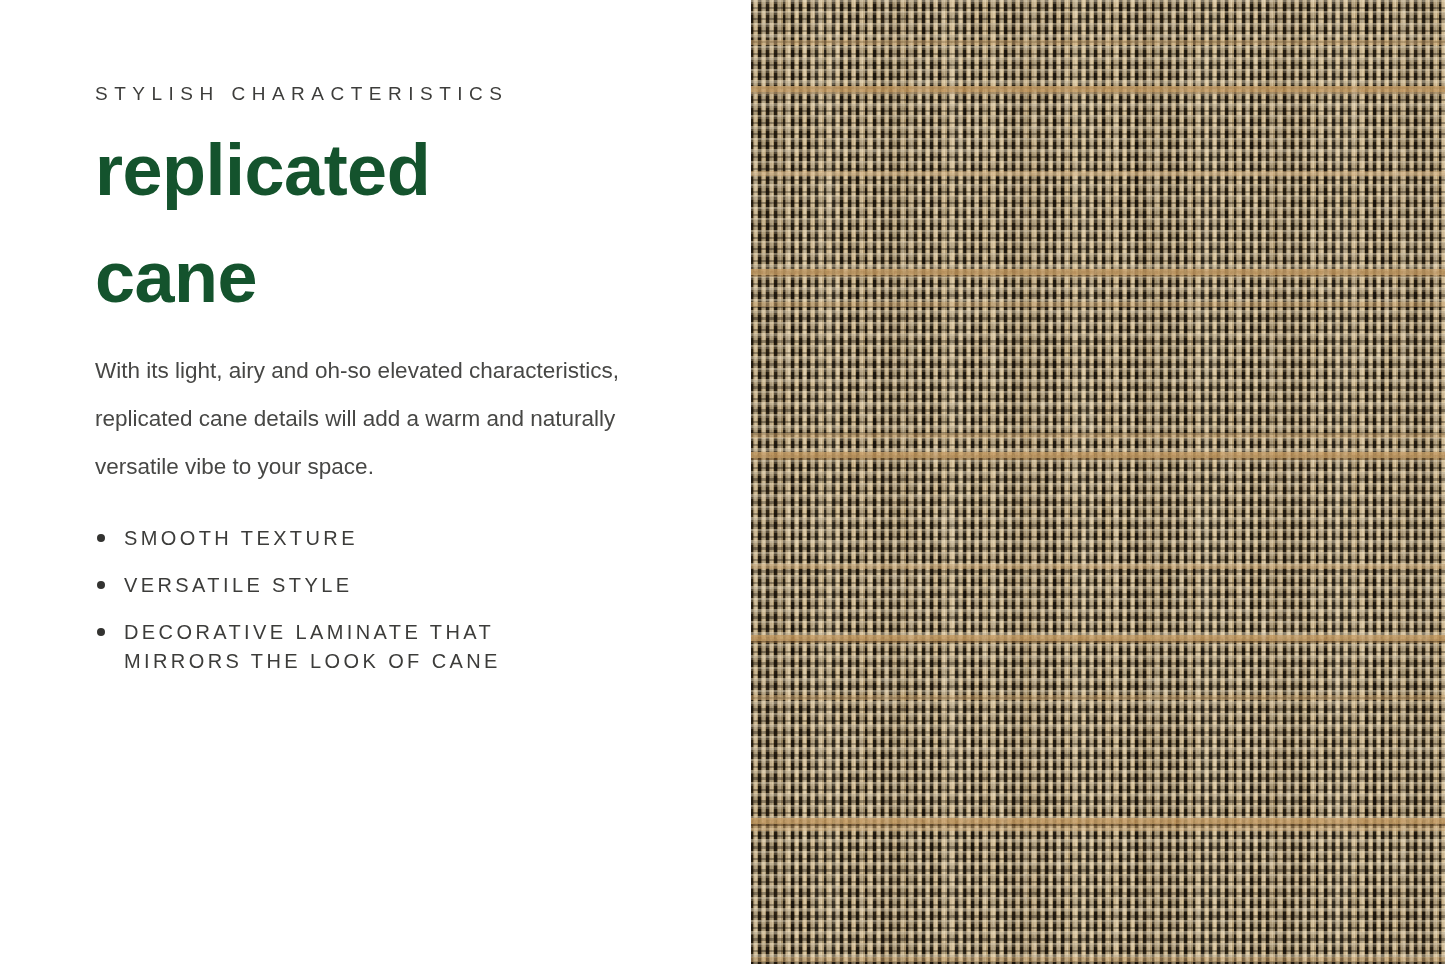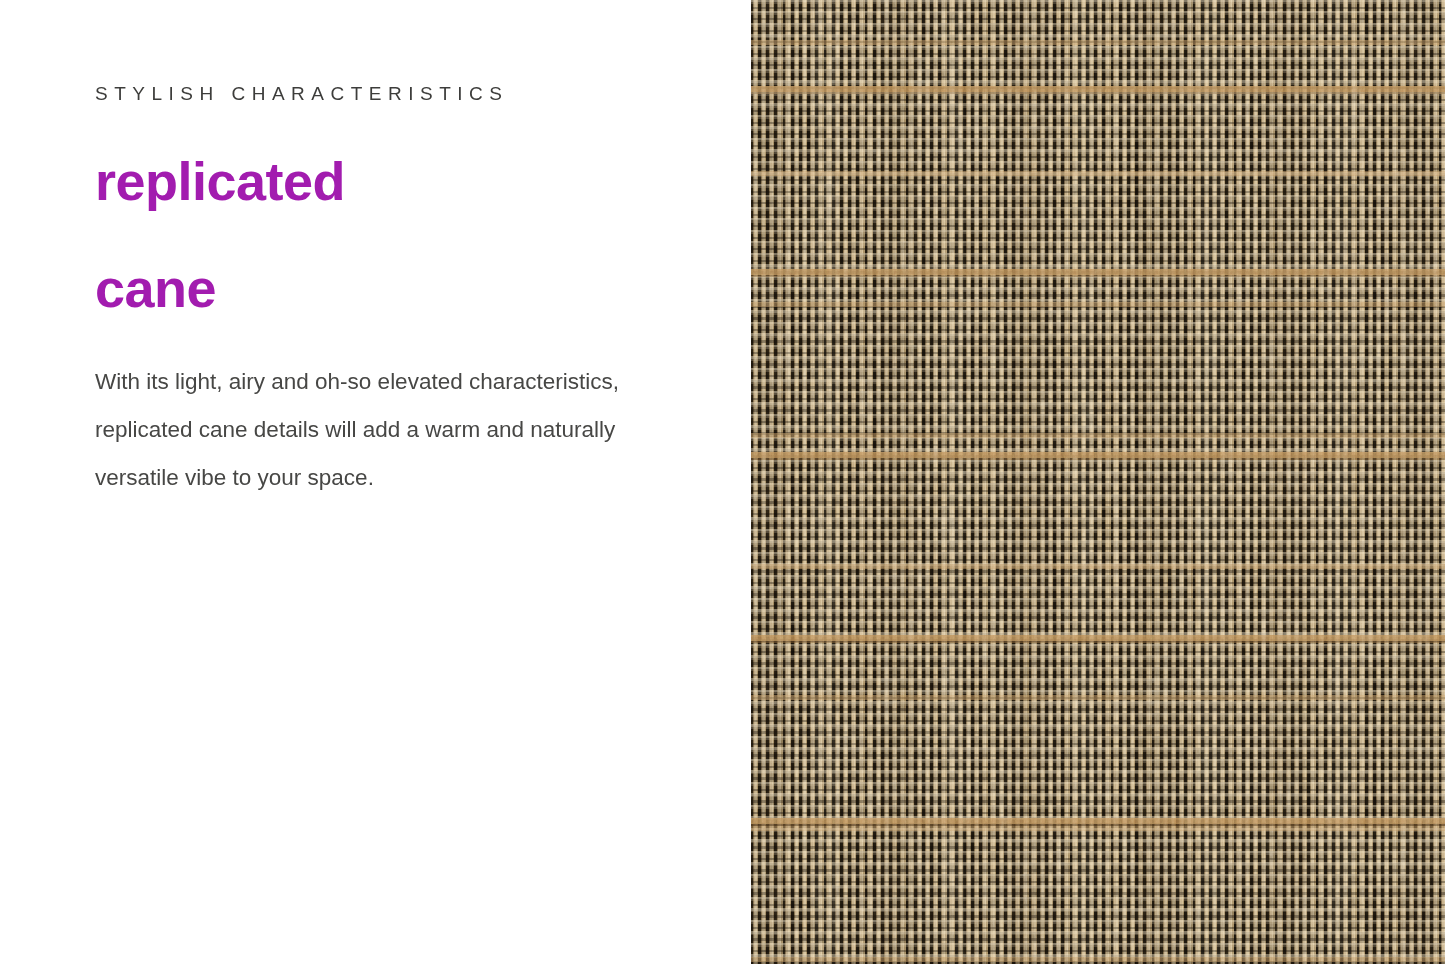--- a/index.html
+++ b/index.html
@@ -18,26 +18,26 @@
     padding:82px 40px 0 95px;
     border-radius:23px;
   }
   .eyebrow {
     font-size:19px;
     line-height:23px;
     letter-spacing:6.5px;
     color:#3d3d3b;
   }
   .title {
-    margin-top:23px;
-    font-size:54px;
+    margin-top:12px;
+    font-size:72px;
     line-height:107px;
     font-weight:bold;
     letter-spacing:-0.5px;
-    color:#a21caf;
+    color:#14532d;
     white-space:pre-line;
   }
   .desc {
     margin-top:16px;
     font-size:22.5px;
     line-height:48px;
     color:#474745;
     white-space:pre-line;
   }
   .bullets {
@@ -128,20 +128,35 @@
   <section class="left">
     <div class="eyebrow">STYLISH CHARACTERISTICS</div>
 
     <h1 class="title">replicated
 cane</h1>
 
     <p class="desc">With its light, airy and oh-so elevated characteristics,
 replicated cane details will add a warm and naturally
 versatile vibe to your space.</p>
 
+    <ul class="bullets">
+      <li>
+        <span class="dot"></span>
+        <span class="li-text">SMOOTH TEXTURE</span>
+      </li>
+      <li>
+        <span class="dot"></span>
+        <span class="li-text">VERSATILE STYLE</span>
+      </li>
+      <li>
+        <span class="dot"></span>
+        <span class="li-text">DECORATIVE LAMINATE THAT
+MIRRORS THE LOOK OF CANE</span>
+      </li>
+    </ul>
   </section>
 
   <section class="right">
     <div class="texture"></div>
 
     <svg class="noise noise-streaks" preserveAspectRatio="none">
       <defs>
         <filter id="streaks" x="0" y="0" width="100%" height="100%">
           <feTurbulence type="fractalNoise" baseFrequency="0.10 0.018" numOctaves="3" seed="7" result="t"></feTurbulence>
           <feColorMatrix in="t" type="saturate" values="0"></feColorMatrix>

